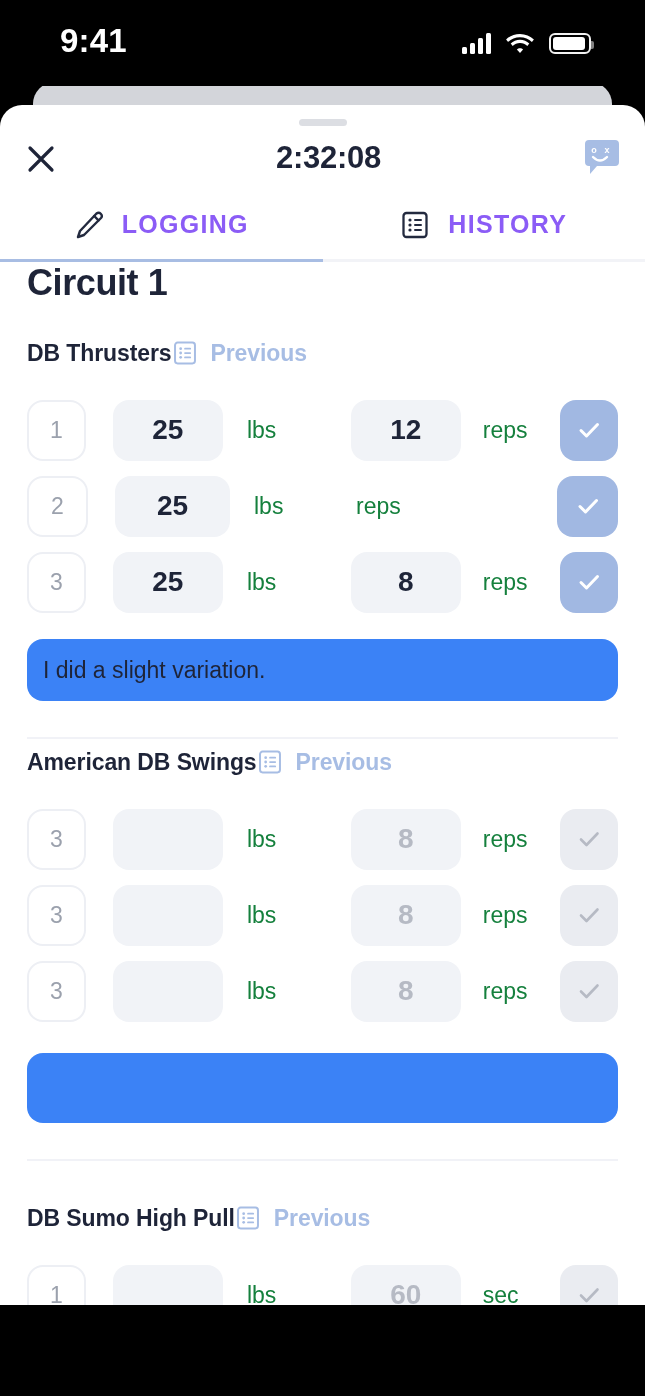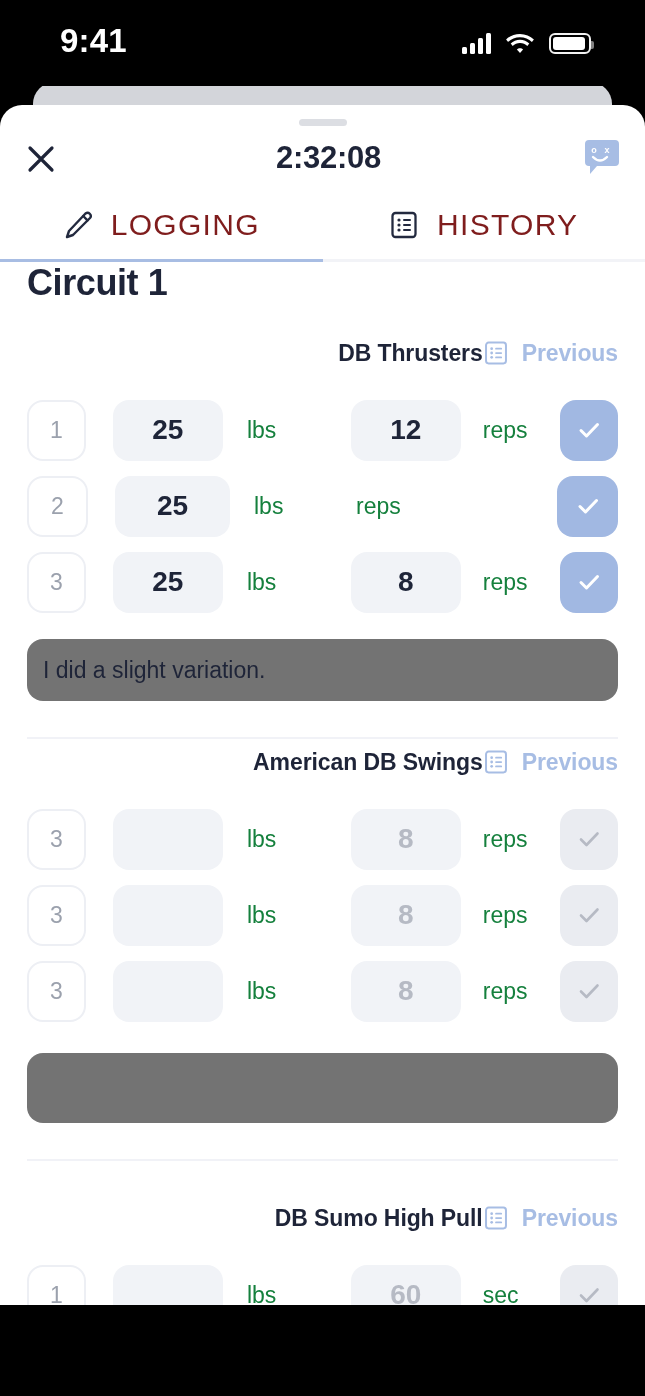--- a/index.html
+++ b/index.html
@@ -169,24 +169,24 @@
   .tab {
     flex: 1;
     display: flex;
     align-items: center;
     justify-content: center;
     gap: 18px;
     cursor: pointer;
     position: relative;
   }
   .tab .tab-label {
-    font-size: 30px;
-    font-weight: normal;
+    font-size: 25px;
+    font-weight: bold;
     letter-spacing: 1.3px;
-    color: #7f1d1d;
+    color: #8b5cf6;
   }
   .tab.active::after {
     content: "";
     position: absolute;
     left: 0; right: 0;
     bottom: -3px;
     height: 3px;
     background: #a8bde3;
   }
 
@@ -201,21 +201,21 @@
     color: #1e2438;
     letter-spacing: -0.4px;
     margin-bottom: 28px;
   }
 
   .exercise { padding-bottom: 2px; }
 
   .exercise-header {
     display: flex;
     align-items: center;
-    justify-content: flex-end;
+    justify-content: flex-start;
     height: 42px;
     margin-bottom: 18px;
   }
   .exercise-name {
     font-size: 23px;
     font-weight: bold;
     color: #1e2438;
     letter-spacing: -0.1px;
   }
   .previous-link {
@@ -286,21 +286,21 @@
     justify-content: center;
     margin-left: auto;
     cursor: pointer;
   }
   .check-btn.off { background: #eaecf1; }
 
   
   .note {
     height: 62px;
     border-radius: 16px;
-    background: #737373;
+    background: #3b82f6;
     display: flex;
     align-items: center;
     padding: 0 16px;
     font-size: 23px;
     color: #1e2438;
     margin-top: 19px;
     cursor: text;
   }
   .note.tall { height: 70px; margin-top: 24px; }
 

